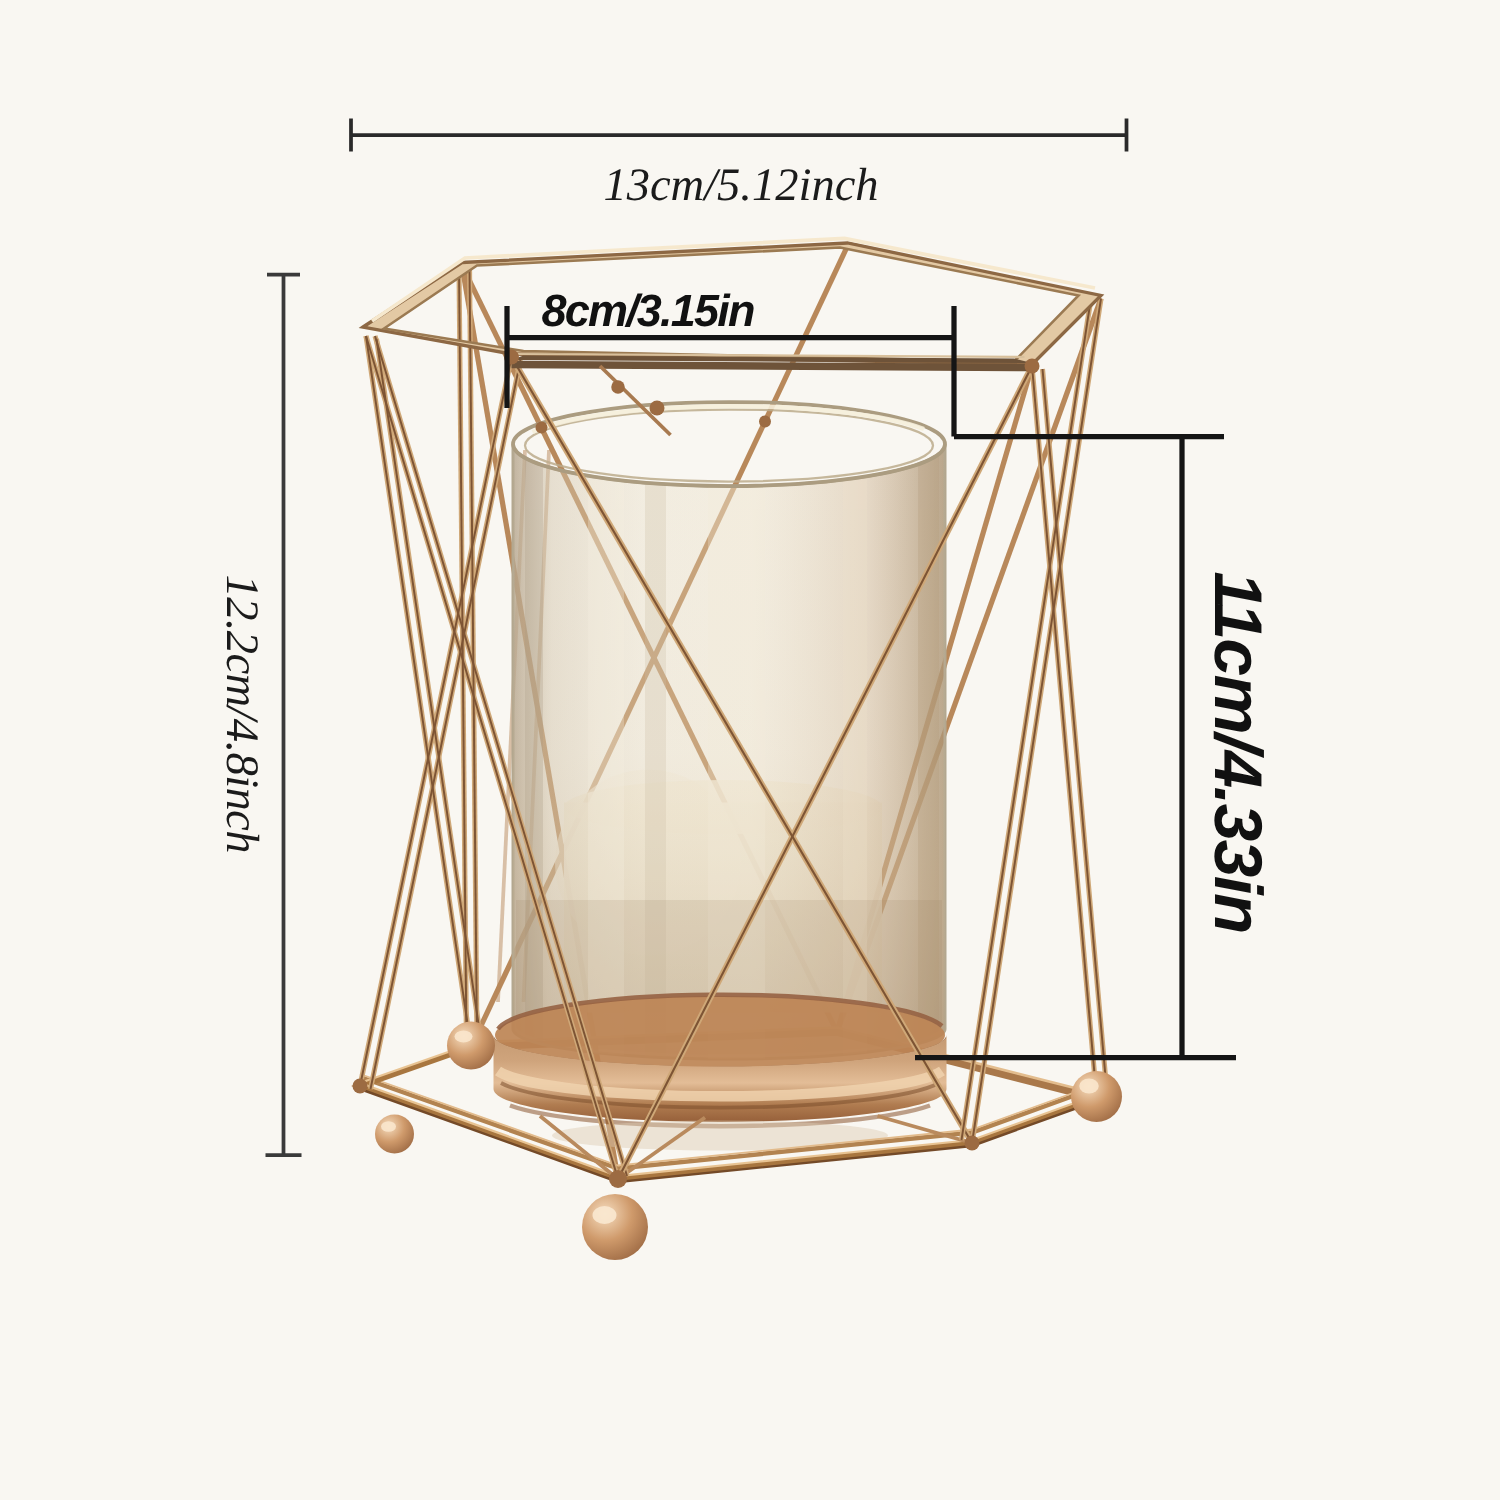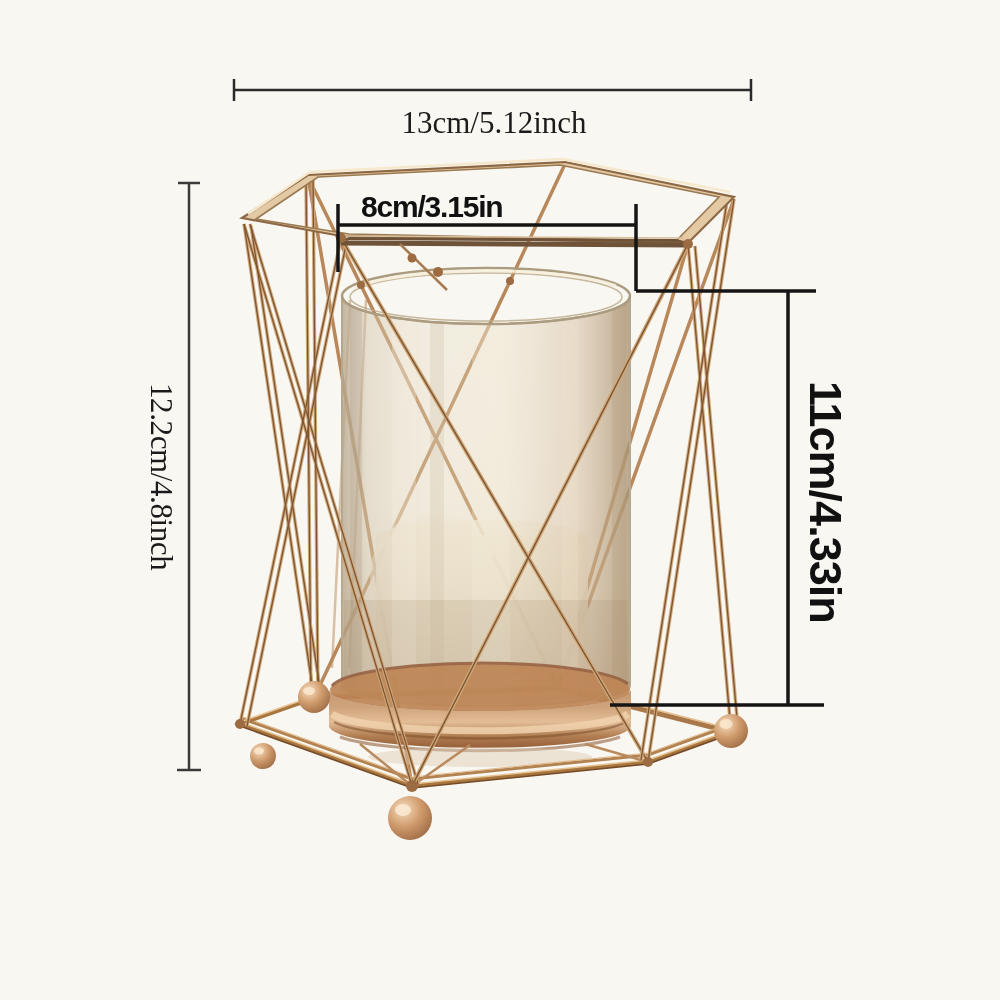--- a/index.html
+++ b/index.html
@@ -1,17 +1,17 @@
 <!DOCTYPE html>
 <html><head>
 <meta charset="utf-8">
 <style>
   html,body{margin:0;padding:0;background:#f9f7f2;}
   #stage{position:relative;width:848px;height:1000px;overflow:hidden;
-         font-family:"Liberation Sans", sans-serif;}
+         font-family:"Liberation Sans", sans-serif;font-style:italic;}
 </style>
 </head>
 <body>
 <div id="stage">
 <svg width="1000" height="1000" viewBox="0 0 1000 1000">
 <defs>
   <linearGradient id="goldv" x1="0" y1="0" x2="0" y2="1">
     <stop offset="0" stop-color="#ecd0a9"></stop>
     <stop offset="0.5" stop-color="#c1956a"></stop>
     <stop offset="1" stop-color="#8a6140"></stop>

